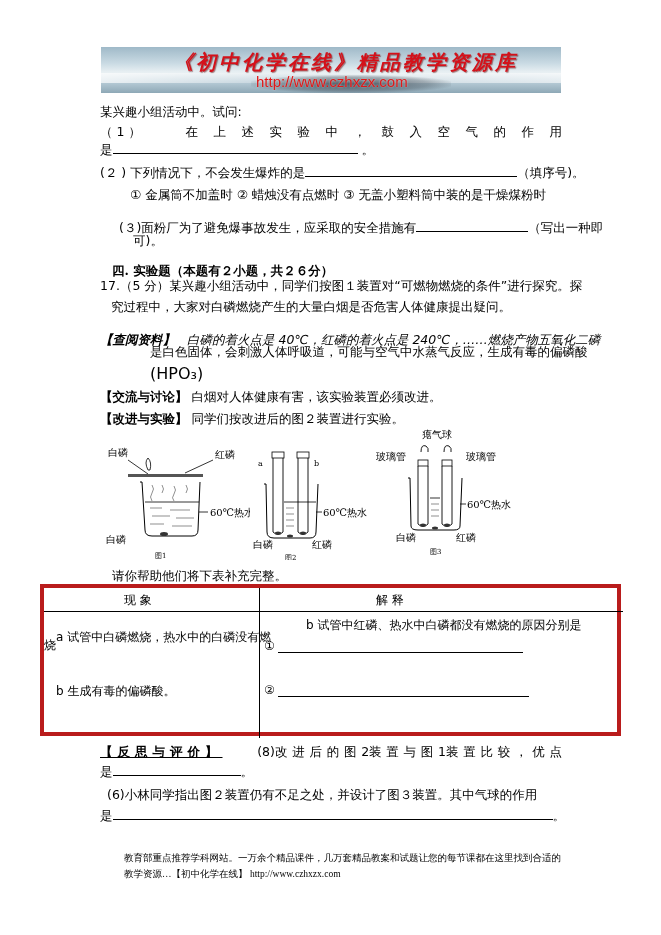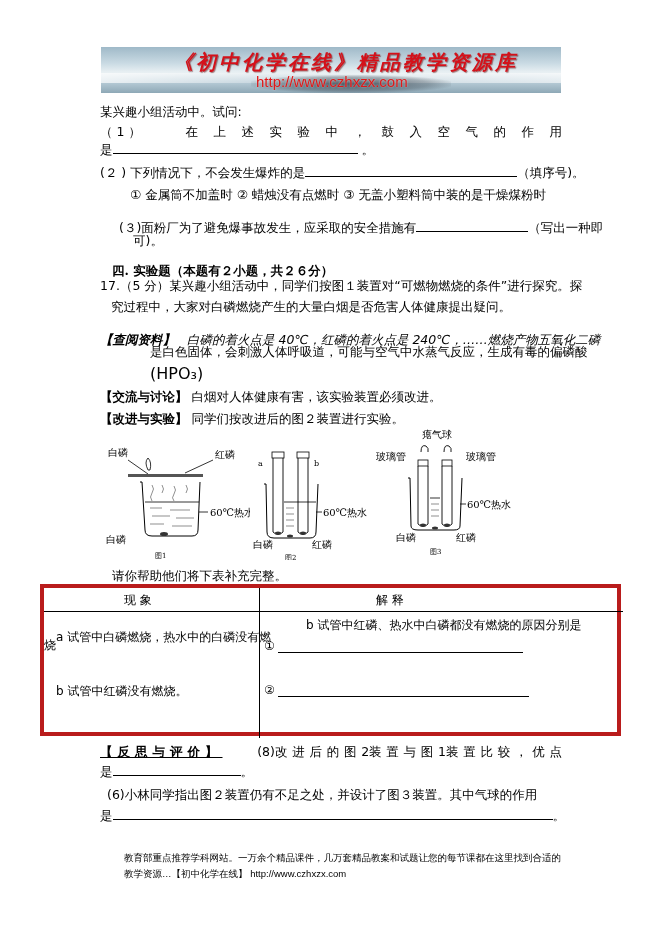--- a/index.html
+++ b/index.html
@@ -27,21 +27,21 @@
   .fig { position: absolute; }
   .fig text { font-family: "DejaVu Serif", serif; font-size: 10px; }
 
   
   .tbl { position: absolute; left: 40px; top: 584px; width: 581px; height: 152px; border: 4px solid #b91c1c; }
   .tbl .vline { position: absolute; left: 215px; top: 0; width: 1px; height: 150px; background: #000; }
   .tbl .hline { position: absolute; left: 0; top: 23px; width: 579px; height: 1px; background: #000; }
   .tbl .cell-text { position: absolute; font-size: 12px; line-height: 16px; white-space: nowrap; }
   .tbl .ans { position: absolute; height: 1px; background: #000; }
 
-  .footer { position: absolute; left: 100px; font-size: 9.5px; line-height: 12px; white-space: nowrap; font-family: Liberation Sans, sans-serif; padding-left: 24px; }
+  .footer { position: absolute; left: 100px; font-size: 9.5px; line-height: 12px; white-space: nowrap; font-family: Liberation Serif, serif; padding-left: 24px; }
 </style>
 </head>
 <body>
 
 <div class="banner">
   <div class="mist1"></div>
   <div class="hill"></div>
   <div class="title">《初中化学在线》精品教学资源库</div>
   <div class="url">http://www.czhxzx.com</div>
 </div>
@@ -178,21 +178,21 @@
 
 <div class="line" style="top:568px; left:112px;">请你帮助他们将下表补充完整。</div>
 
 <div class="tbl">
   <div class="vline"></div>
   <div class="hline"></div>
   <div class="cell-text" style="left:80px; top:4px;">现  象</div>
   <div class="cell-text" style="left:332px; top:4px;">解  释</div>
   <div class="cell-text" style="left:12px; top:41px;text-align:right;">a 试管中白磷燃烧，热水中的白磷没有燃</div>
   <div class="cell-text" style="left:0px; top:49px;">烧</div>
-  <div class="cell-text" style="left:12px; top:95px;">b 试管中红磷没有燃烧。</div>
+  <div class="cell-text" style="left:12px; top:95px;">b 生成有毒的偏磷酸。</div>
   <div class="cell-text" style="left:244px; top:29px;margin-left:18px;">b 试管中红磷、热水中白磷都没有燃烧的原因分别是</div>
   <div class="cell-text" style="left:220px; top:50px;">①</div>
   <div class="ans" style="left:234px; top:64px; width:245px;"></div>
   <div class="cell-text" style="left:220px; top:94px;">②</div>
   <div class="ans" style="left:234px; top:108px; width:251px;"></div>
 </div>
 
 <div class="justify-row" style="top:744px;" id="reflrow">
   <span class="bracket" style="letter-spacing:5px; margin-right:30px;text-decoration:underline;">【反思与评价】</span>
 <span>(8)改</span>

